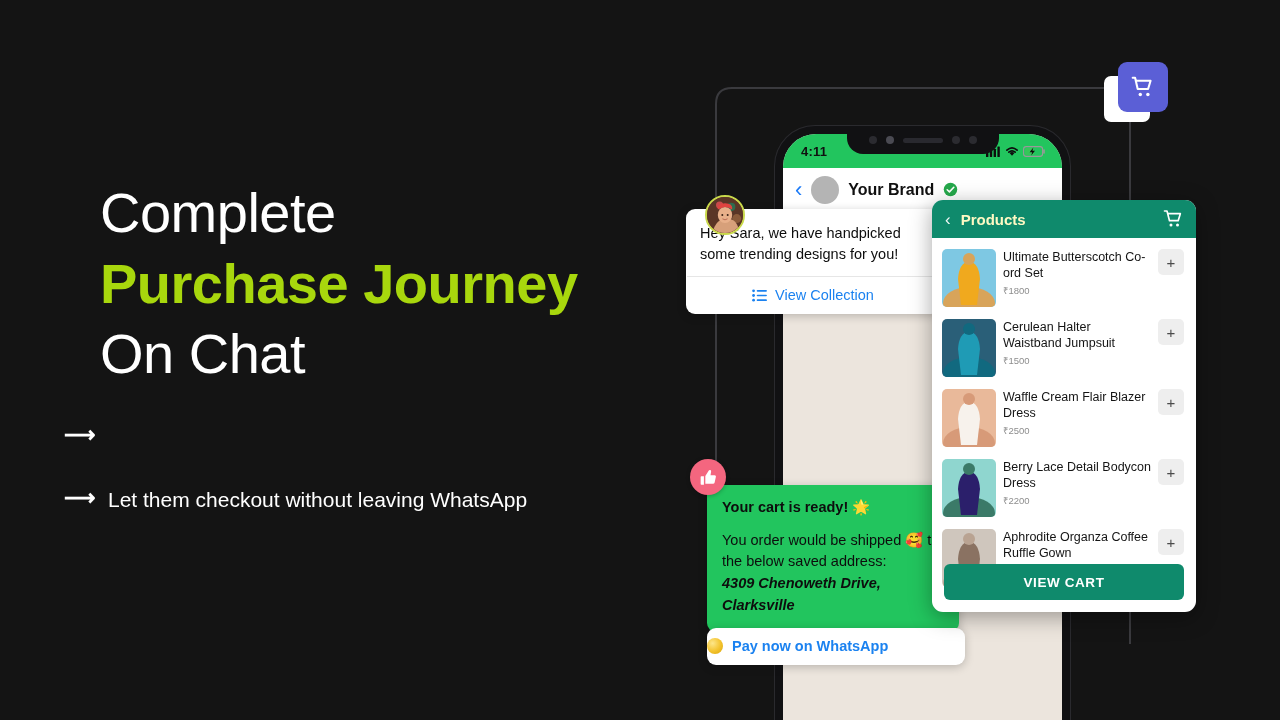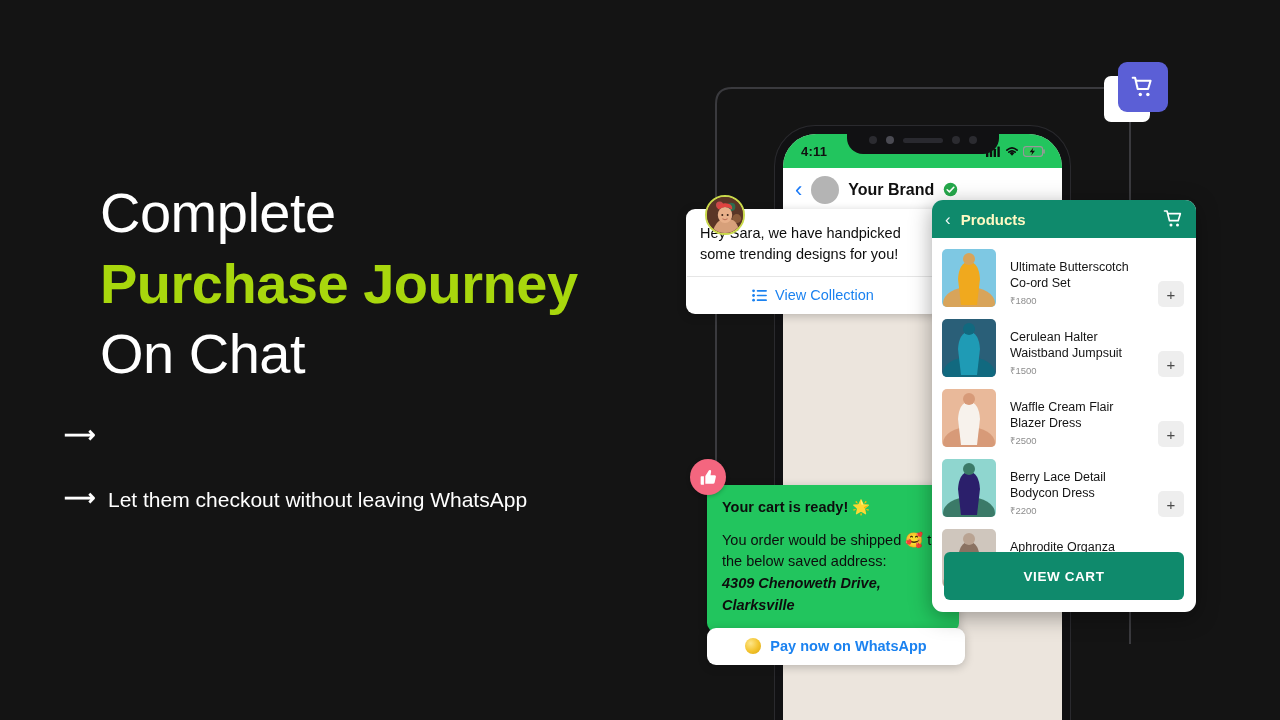--- a/index.html
+++ b/index.html
@@ -115,21 +115,21 @@
     border-radius:50%; background:#f4667f;
     display:flex; align-items:center; justify-content:center;
     box-shadow:0 1px 4px rgba(0,0,0,0.25);
   }
   .thumb-badge svg { width:19px; height:19px; }
 
   .pay-bar {
     position:absolute; left:707px; top:628px; width:258px;
     background:#ffffff; border-radius:9px;
     box-shadow:0 2px 10px rgba(0,0,0,0.22);
-    display:flex; align-items:center; justify-content:center; gap:9px;
+    display:flex; align-items:center; gap:9px;
     padding:10px 0 11px 0;
   }
   .pay-bar-label { color:#1b82f0; font-size:14.5px; font-weight:700; }
   .coin { width:16px; height:16px; border-radius:50%; background:radial-gradient(circle at 35% 33%, #fde68a 0%, #f4c430 52%, #d9a406 100%); flex:0 0 16px; }
 
   
   .products-panel {
     position:absolute; left:932px; top:200px; width:264px; height:412px;
     background:#ffffff; border-radius:11px;
     box-shadow:0 5px 22px rgba(0,0,0,0.35);
@@ -138,33 +138,33 @@
   .products-header {
     height:38px; background:#0f8a6c; display:flex; align-items:center;
     padding:0 13px; gap:10px;
   }
   .ph-back { color:#ffffff; font-size:17px; line-height:1; opacity:0.95; }
   .ph-title { color:#fef9c3; font-size:15px; font-weight:700; flex:1; }
   .ph-cart svg { width:20px; height:20px; display:block; }
 
   .product-list { padding:5px 0 0 0; }
   .product-row {
-    display:flex; align-items:flex-end; padding:6px 12px 6px 10px; gap:14px;
+    display:flex; align-items:flex-start; padding:6px 12px 6px 10px; gap:7px;
   }
   .p-thumb { width:54px; height:58px; flex:0 0 54px; border-radius:5px; overflow:hidden; position:relative; }
   .p-info { flex:1; min-width:0; }
   .p-name { font-size:12.5px; line-height:1.28; color:#141414; }
   .p-price { font-size:9.5px; color:#8d8d8d; margin-top:3px; }
   .p-add {
     width:26px; height:26px; flex:0 0 26px; border-radius:5px; background:#eeeeee;
     display:flex; align-items:center; justify-content:center;
     color:#4a4a4a; font-size:15px; line-height:1;
   }
   .view-cart-btn {
-    position:absolute; left:12px; right:12px; bottom:12px; height:48px;
+    position:absolute; left:12px; right:12px; bottom:12px; height:36px;
     background:#0f8a6c; border-radius:6px; color:#ffffff;
     display:flex; align-items:center; justify-content:center;
     font-size:13.5px; font-weight:700; letter-spacing:0.6px;
   }
 </style>
 </head>
 <body>
 
 <div class="left-copy">
   <h1 class="headline">

